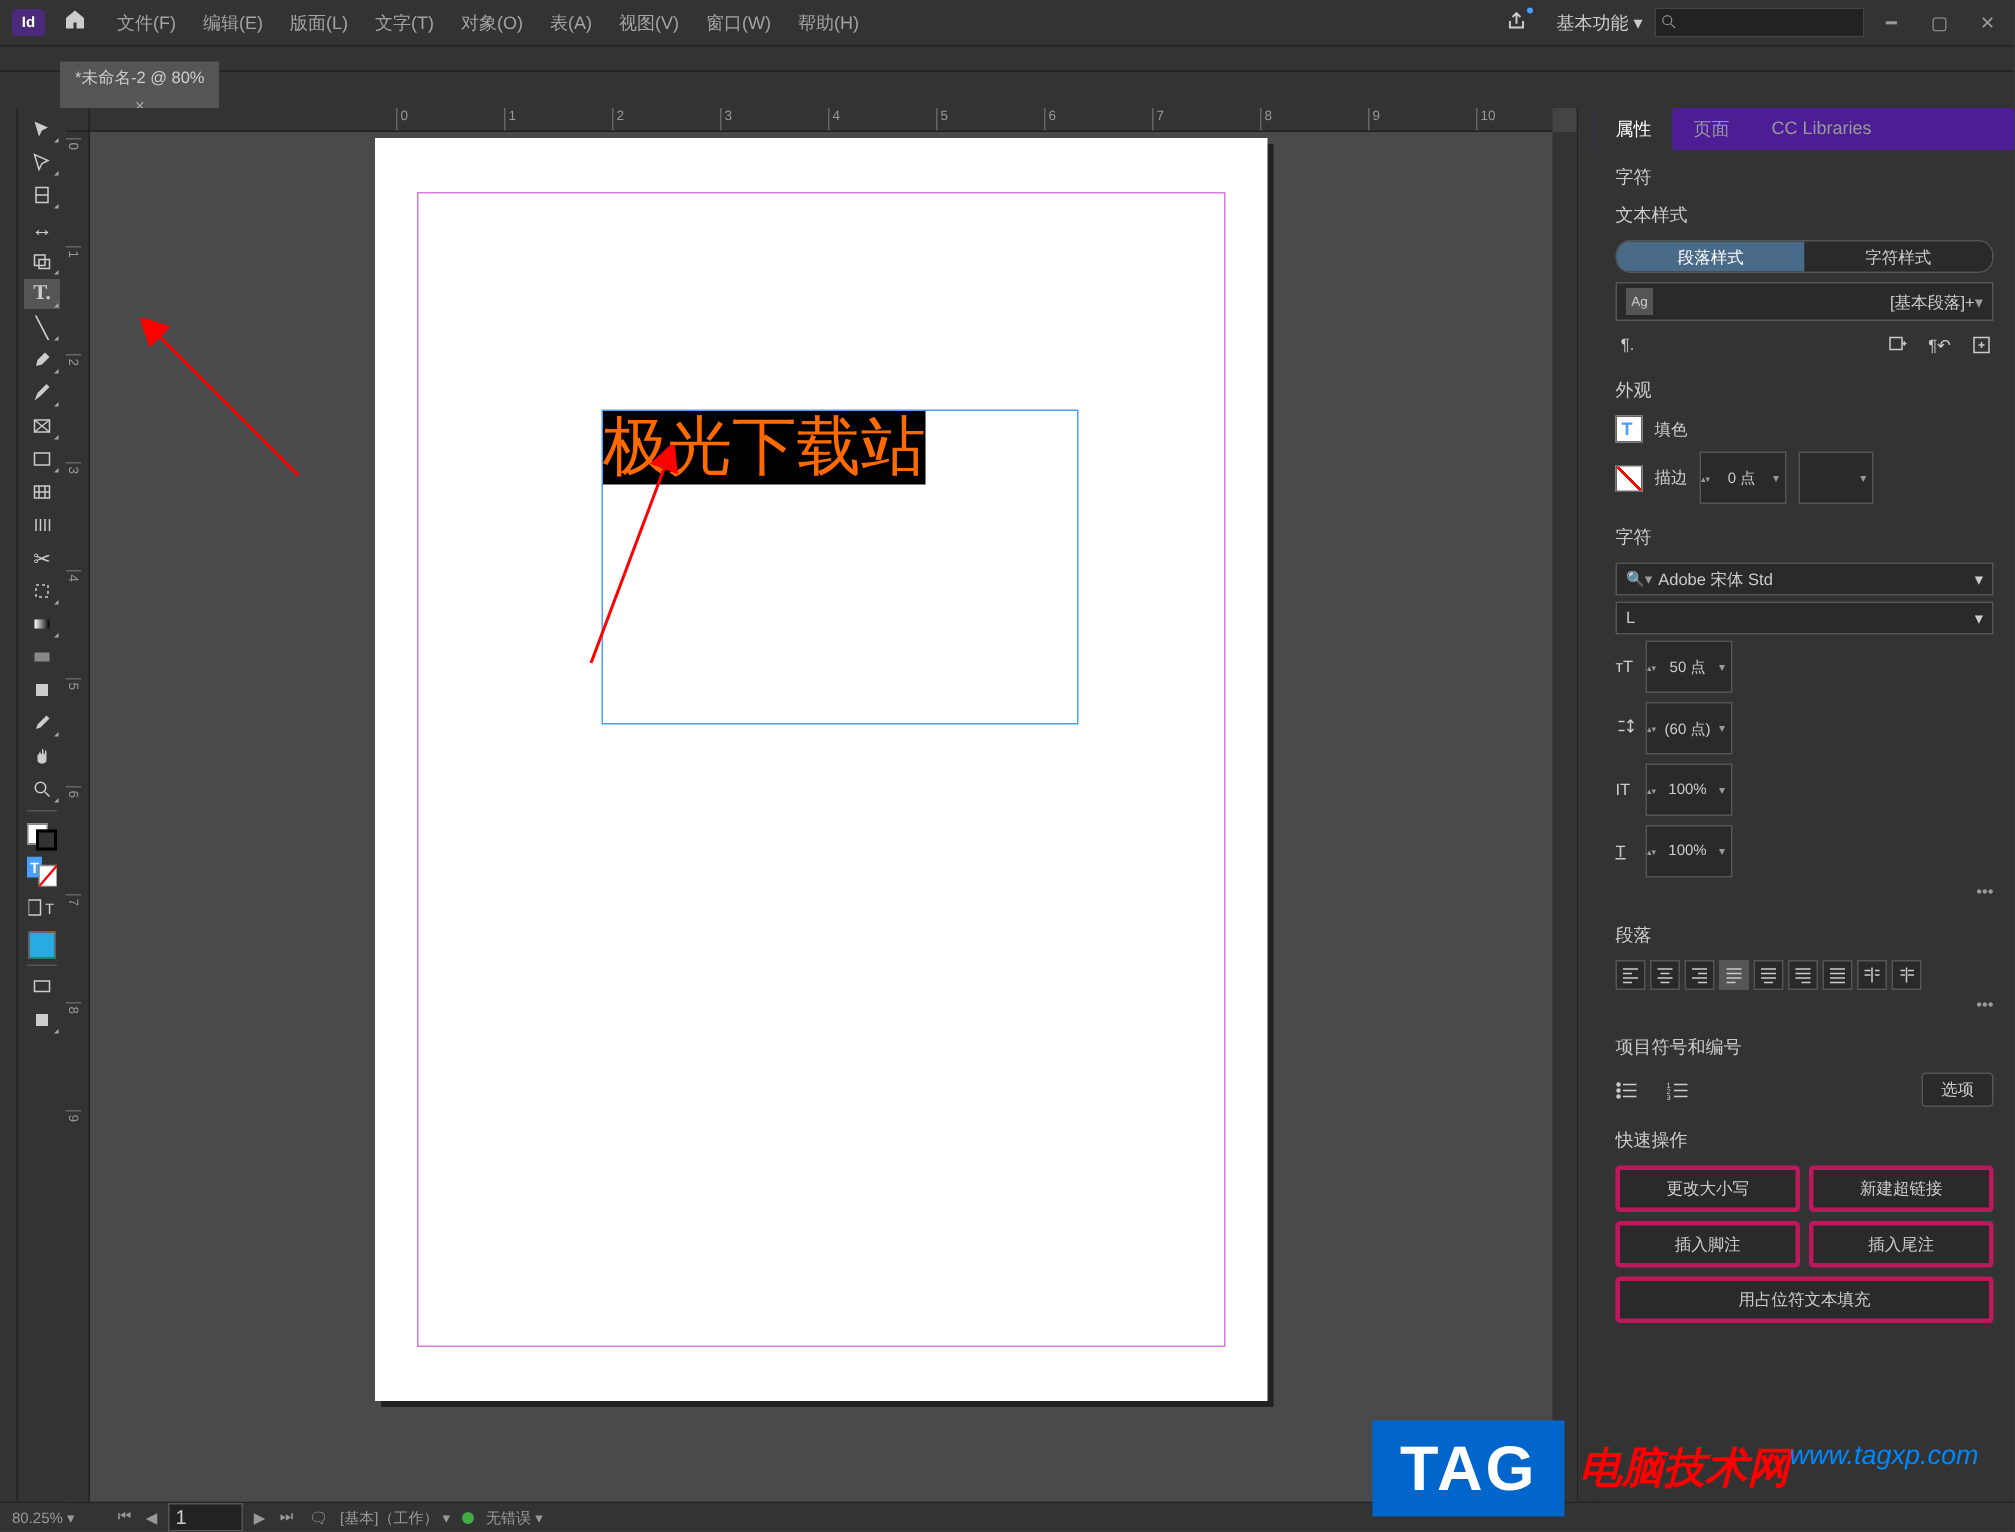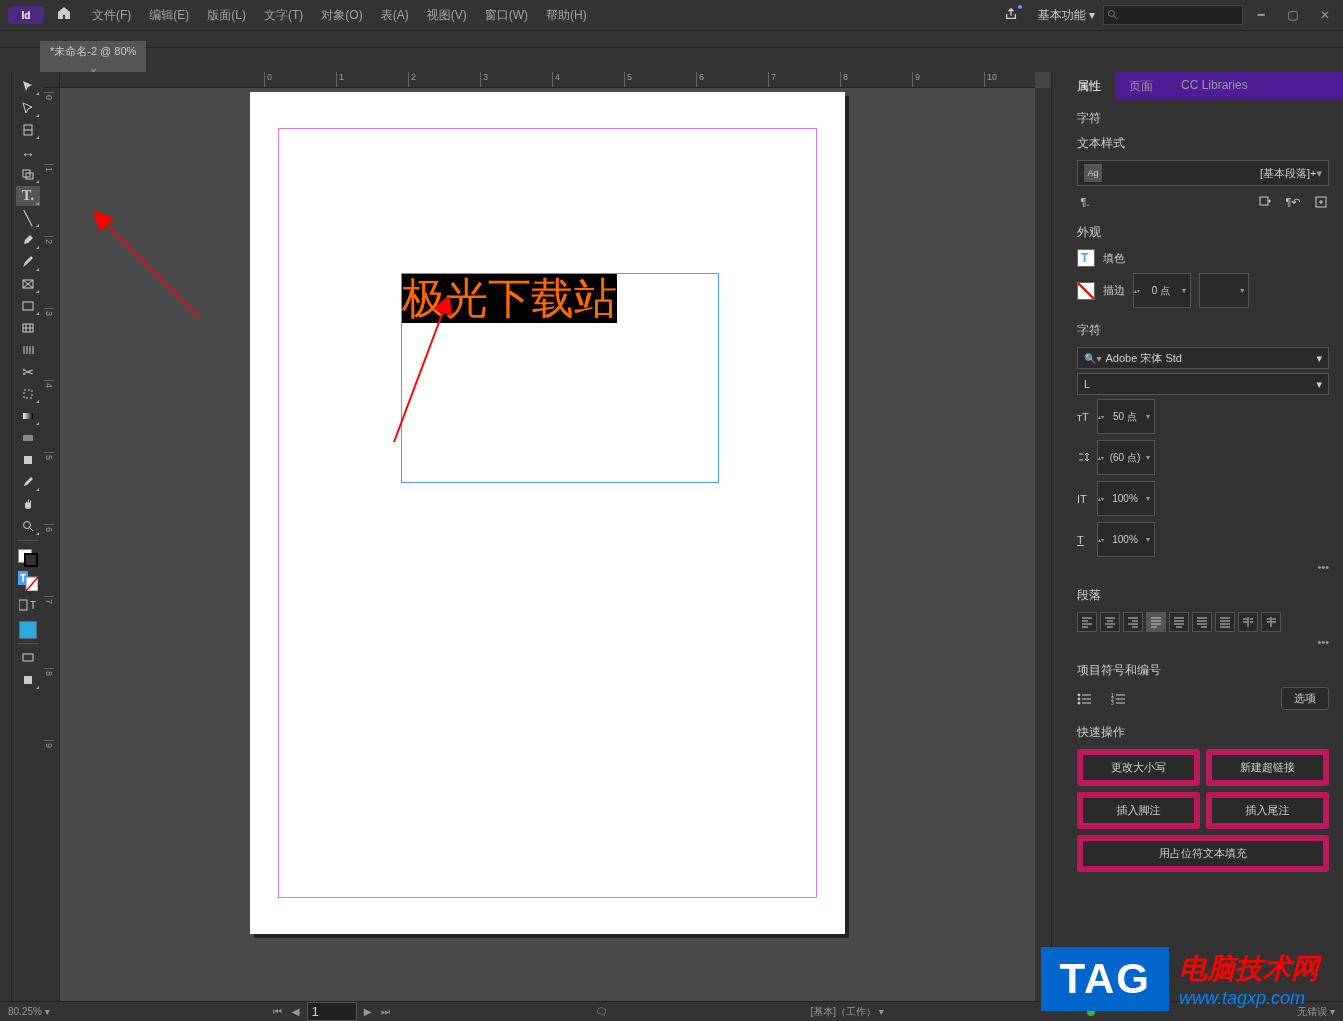--- a/index.html
+++ b/index.html
@@ -1,18 +1,18 @@
 <!DOCTYPE html>
 <html><head>
 <meta charset="utf-8">
 <style>
 * { margin: 0; padding: 0; box-sizing: border-box; font-family: "Microsoft YaHei", sans-serif; }
 body { background: #333; color: #ccc; font-size: 11px; overflow: hidden; width: 1343px; height: 1021px; position: relative; }
 .menubar { height: 30px; background: #333; display: flex; align-items: center; padding: 0 8px; }
-.menubar .logo { width: 36px; height: 18px; background: #4b2a7b; border-radius: 3px; display: flex; align-items: center; justify-content: center; color: #fff; font-weight: bold; font-size: 10px; margin-right: 12px; }
+.menubar .logo { width: 22px; height: 18px; background: #4b2a7b; border-radius: 3px; display: flex; align-items: center; justify-content: center; color: #fff; font-weight: bold; font-size: 10px; margin-right: 12px; }
 .menubar .home { color: #ccc; font-size: 16px; margin-right: 20px; cursor: pointer; }
 .menubar .menu-item { color: #a3a3a3; margin-right: 18px; cursor: pointer; font-size: 12px; }
 .menubar .spacer { flex: 1; }
 .menubar .share { color: #ccc; font-size: 14px; margin-right: 20px; cursor: pointer; position: relative; }
 .menubar .share::after { content: ''; width: 4px; height: 4px; background: #4a9eff; border-radius: 50%; position: absolute; top: -2px; right: -4px; }
 .menubar .workspace { color: #ccc; cursor: pointer; font-size: 12px; margin-right: 8px; }
 .menubar .search { width: 140px; height: 20px; background: #222; border: 1px solid #444; margin-right: 8px; }
 .menubar .search svg { width: 12px; height: 12px; margin: 3px; }
 .menubar .win-controls { display: flex; gap: 12px; }
 .menubar .win-btn { width: 20px; height: 20px; display: flex; align-items: center; justify-content: center; cursor: pointer; color: #999; font-size: 12px; }
@@ -79,32 +79,32 @@
 .char-grid { display: grid; grid-template-columns: 1fr; gap: 6px; }
 .char-row { display: flex; align-items: center; gap: 4px; }
 .char-icon { width: 16px; color: #ccc; font-size: 11px; }
 .para-align { display: flex; gap: 3px; flex-wrap: wrap; }
 .align-btn { width: 20px; height: 20px; background: #2a2a2a; border: 1px solid #555; cursor: pointer; display: flex; align-items: center; justify-content: center; }
 .align-btn.active { background: #555; }
 .align-btn svg { width: 12px; height: 12px; }
 .bullet-row { display: flex; align-items: center; gap: 18px; }
 .options-btn { background: #2a2a2a; border: 1px solid #555; padding: 3px 12px; cursor: pointer; font-size: 11px; border-radius: 3px; margin-left: auto; }
 .quick-grid { display: grid; grid-template-columns: 1fr 1fr; gap: 6px; }
-.quick-btn { background: #2a2a2a; border: 6px solid #be185d; padding: 5px 0; text-align: center; cursor: pointer; font-size: 11px; border-radius: 3px; }
+.quick-btn { background: #2a2a2a; border: 3px solid #be185d; padding: 5px 0; text-align: center; cursor: pointer; font-size: 11px; border-radius: 3px; }
 .quick-btn.wide { grid-column: 1 / 3; }
 .more-dots { text-align: right; color: #999; margin-top: 4px; cursor: pointer; }
-.statusbar { height: 20px; background: #333; border-top: 1px solid #222; display: flex; align-items: center; padding: 0 8px; gap: 8px; font-size: 10px; color: #999; justify-content: space-between; }
+.statusbar { height: 20px; background: #333; border-top: 1px solid #222; display: flex; align-items: center; padding: 0 8px; gap: 8px; font-size: 10px; color: #999; }
 .statusbar .zoom { width: 60px; }
 .statusbar .page-nav { display: flex; align-items: center; gap: 4px; }
 .statusbar .page-btn { width: 14px; text-align: center; cursor: pointer; }
 .statusbar .page-input { width: 50px; background: #222; border: 1px solid #555; padding: 1px 4px; color: #ccc; }
 .statusbar .status-dot { width: 8px; height: 8px; background: #4a4; border-radius: 50%; }
 .watermark { position: absolute; bottom: 10px; right: 24px; display: flex; align-items: center; gap: 10px; z-index: 100; pointer-events: none; }
 .watermark .tag { background: #0066cc; color: #fff; font-weight: bold; font-size: 42px; padding: 8px 18px; font-family: Arial, sans-serif; letter-spacing: 2px; }
-.watermark .txt { display: flex; flex-direction: column; font-family: Arial, sans-serif; }
+.watermark .txt { display: flex; flex-direction: row; font-family: Arial, sans-serif; }
 .watermark .txt .cn { color: #ff0000; font-size: 28px; font-weight: bold; font-style: italic; }
 .watermark .txt .url { color: #0088ff; font-size: 18px; font-style: italic; }
 </style>
 </head>
 <body>
 
 <div class="menubar">
   <div class="logo">Id</div>
   <div class="home">
     <svg width="16" height="16" viewBox="0 0 16 16" fill="currentColor">
@@ -349,20 +349,24 @@
     <div class="prop-tabs">
       <div class="prop-tab active">属性</div>
       <div class="prop-tab">页面</div>
       <div class="prop-tab">CC Libraries</div>
     </div>
     <div class="prop-content">
       <div class="prop-title">字符</div>
 
       <div class="prop-section">
         <div class="prop-title">文本样式</div>
+        <div class="style-tabs">
+          <div class="style-tab active">段落样式</div>
+          <div class="style-tab">字符样式</div>
+        </div>
         <div class="style-select">
           <div class="ag">Ag</div>
           <div class="label">[基本段落]+</div>
           <div class="drop">▾</div>
         </div>
         <div class="icon-row">
           <span class="icon-btn">¶.</span>
           <span class="spacer"></span>
           <span class="icon-btn">
               <svg width="14" height="14" viewBox="0 0 14 14" fill="none" stroke="currentColor">

